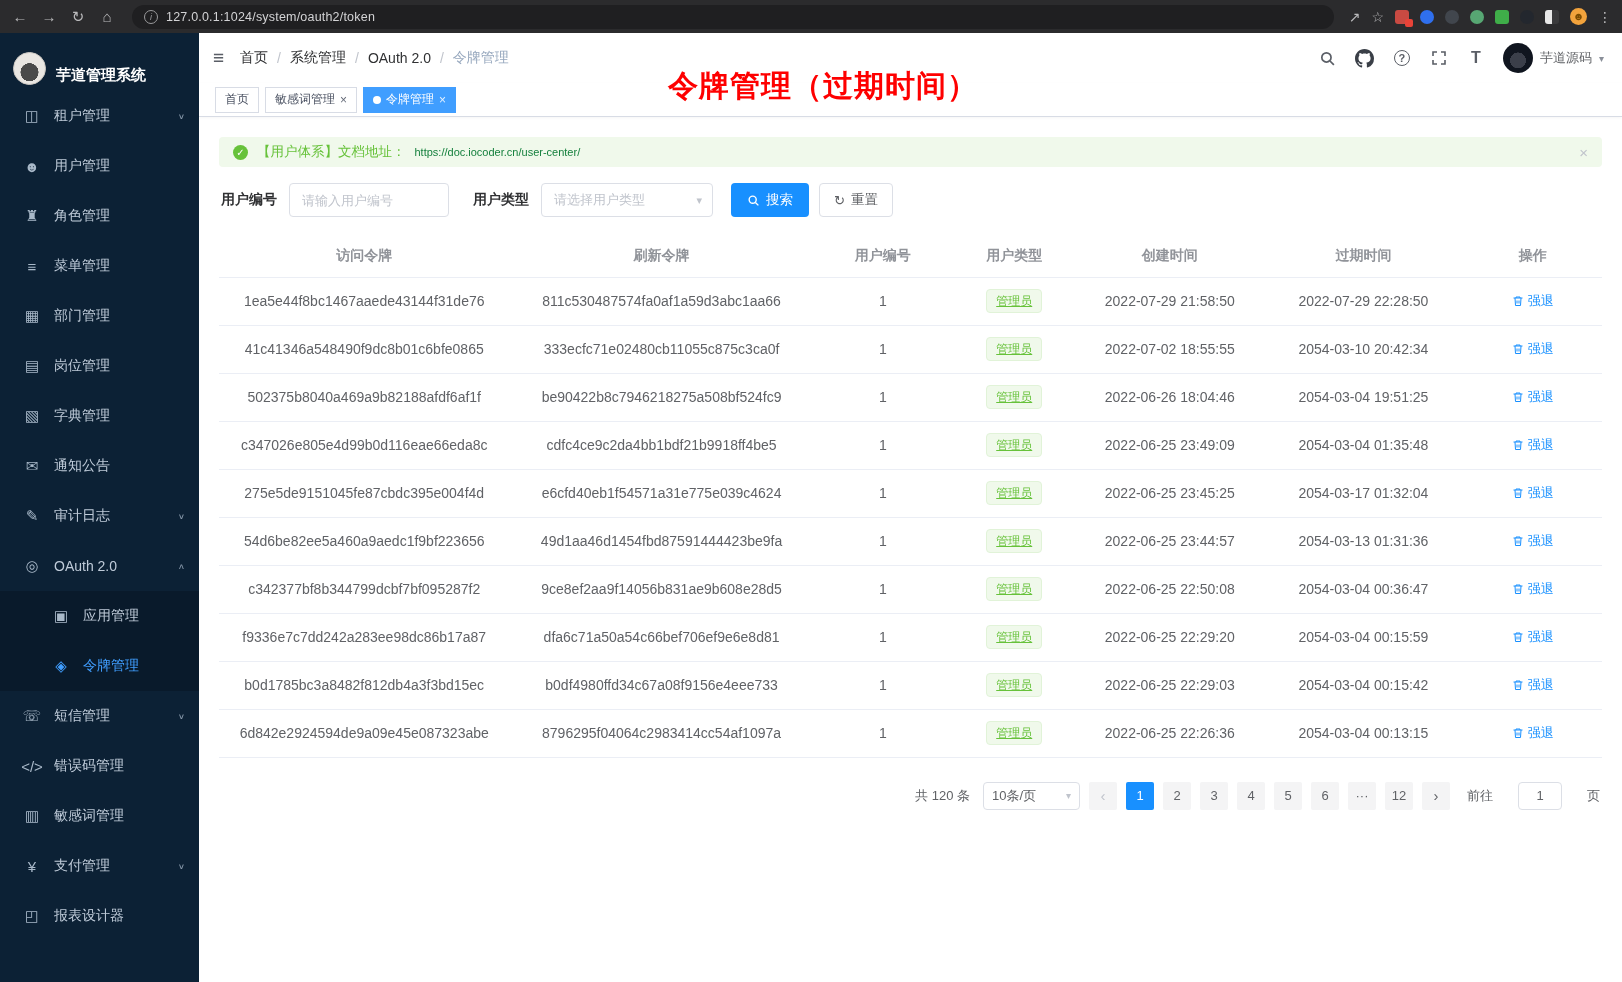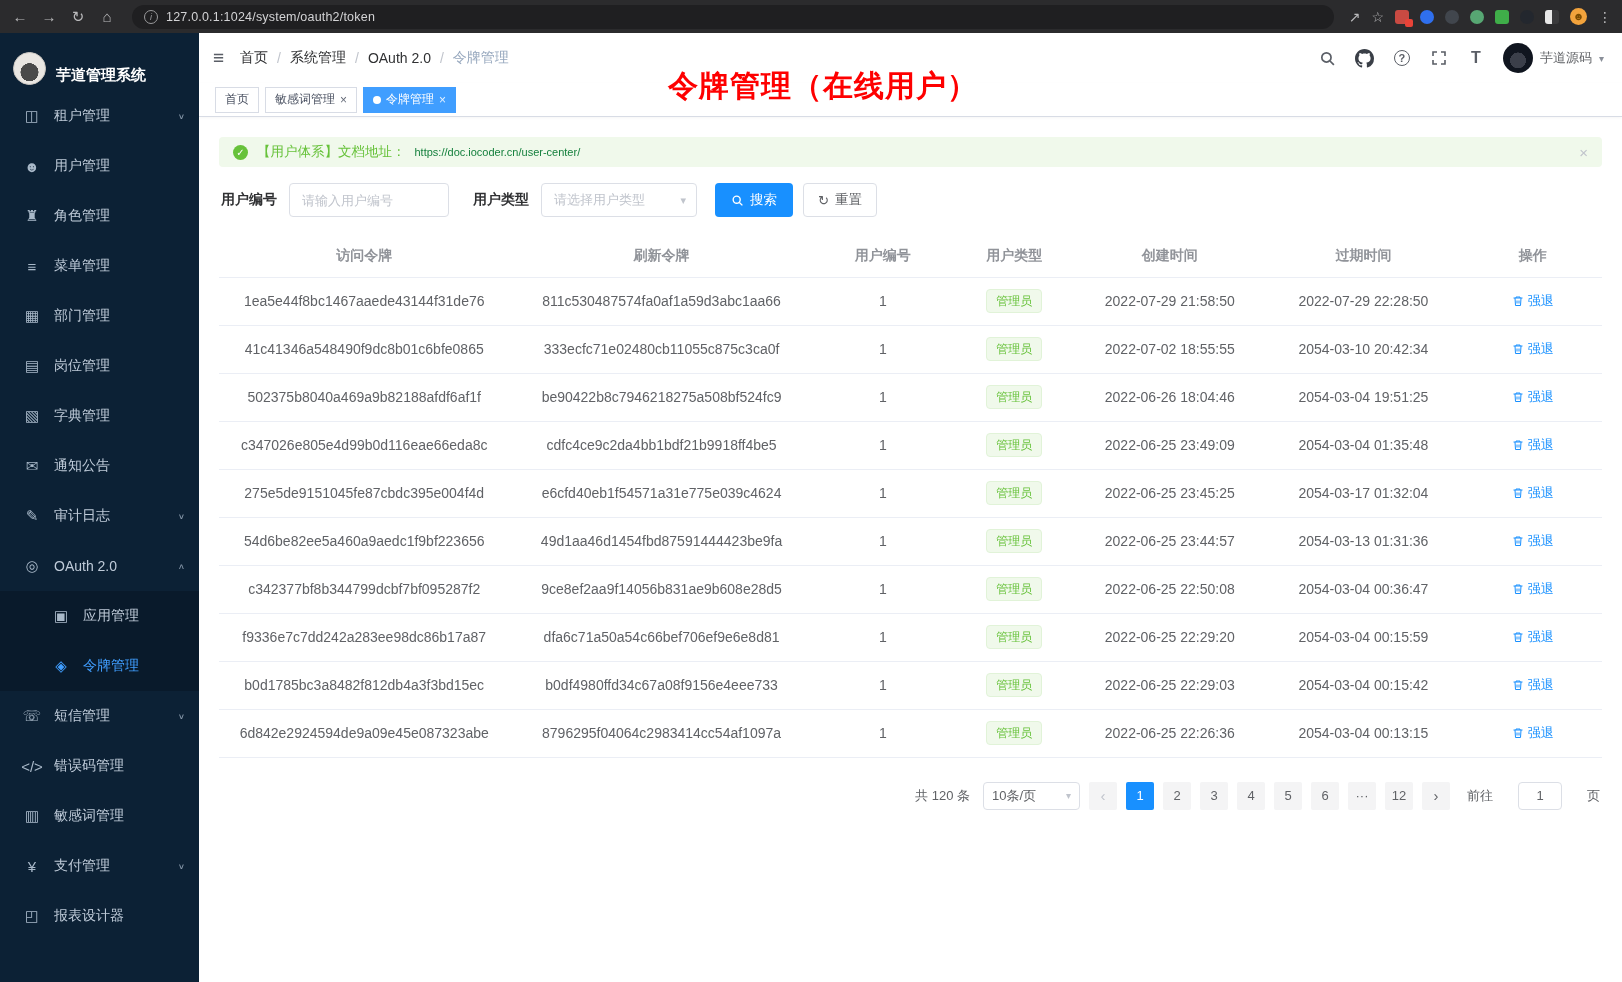--- a/index.html
+++ b/index.html
@@ -73,36 +73,36 @@
   .alert { height:30px; background:#f0f9eb; border-radius:4px; display:flex; align-items:center; gap:9px; padding:0 14px; margin-bottom:16px; }
   .check-circle { width:15px; height:15px; border-radius:50%; background:#67c23a; color:#fff; font-size:10px; line-height:15px; text-align:center; flex-shrink:0; }
   .alert-text { color:#67c23a; font-size:13.5px; }
   .alert-link { color:#15803d; font-size:11px; text-decoration:none; cursor:pointer; }
   .alert-close { margin-left:auto; color:#c0c4cc; font-size:15px; cursor:pointer; }
 
   .filter-bar { display:flex; align-items:center; gap:10px; margin:2px 0 18px; }
   .f-label { font-size:14px; font-weight:700; color:#303133; margin:0 2px 0 2px; }
   .f-input { width:160px; height:34px; border:1px solid #dcdfe6; border-radius:4px; padding:8px 12px; font-size:13px; color:#606266; outline:none; font-family:inherit; }
   .f-input::placeholder { color:#c0c4cc; }
-  .f-select { width:156px; height:34px; border:1px solid #dcdfe6; border-radius:4px; padding:0 10px 0 12px; display:flex; align-items:center; justify-content:space-between; cursor:pointer; background:#fff; }
+  .f-select { width:172px; height:34px; border:1px solid #dcdfe6; border-radius:4px; padding:0 10px 0 12px; display:flex; align-items:center; justify-content:space-between; cursor:pointer; background:#fff; }
   .f-select .ph { color:#c0c4cc; font-size:13px; }
   .f-select .caret { color:#c0c4cc; font-size:11px; }
   .btn { height:34px; border-radius:4px; font-size:13.5px; display:inline-flex; align-items:center; gap:6px; cursor:pointer; border:none; font-family:inherit; }
   .btn-primary { background:#1890ff; color:#fff; padding:0 16px; margin-left:8px; }
   .btn-plain { background:#fff; color:#606266; border:1px solid #dcdfe6; padding:0 14px; }
   .btn .g { font-size:13px; line-height:1; }
 
   table.data { width:100%; border-collapse:collapse; font-size:14px; color:#606266; }
   table.data th { color:#909399; font-weight:700; height:42px; border-bottom:1px solid #ebeef5; text-align:center; font-size:14px; }
   table.data td { height:48px; border-bottom:1px solid #ebeef5; text-align:center; }
   table.data th:nth-child(1){width:21%;} table.data th:nth-child(2){width:22%;}
   table.data th:nth-child(3){width:10%;} table.data th:nth-child(4){width:9%;}
   table.data th:nth-child(5){width:13.5%;} table.data th:nth-child(6){width:14.5%;}
   table.data th:nth-child(7){width:10%;}
-  .tag-success { display:inline-block; padding:2px 9px; font-size:12px; color:#67c23a; background:#f0f9eb; border:1px solid #e1f3d8; border-radius:4px; line-height:18px; }
+  .tag-success { display:inline-block; padding:2px 9px; font-size:12px; color:#67c23a; background:#f0f9eb; border:1px solid #e1f3d8; border-radius:4px; line-height:18px;text-decoration:underline; }
   .action-link { color:#1890ff; font-size:13px; display:inline-flex; align-items:center; gap:4px; cursor:pointer; text-decoration:none; }
   .action-link svg { display:block; }
 
   .pagination { display:flex; align-items:center; justify-content:flex-end; gap:9px; margin:24px 2px 0 0; font-size:13px; color:#606266; }
   .pg-total { margin-right:4px; }
   .pg-size { width:97px; height:28px; border:1px solid #dcdfe6; border-radius:4px; display:flex; align-items:center; justify-content:space-between; padding:0 8px; cursor:pointer; background:#fff; }
   .pg-size .caret { color:#c0c4cc; font-size:10px; }
   .pg-btn { min-width:28px; height:28px; padding:0 4px; border-radius:2px; background:#f4f4f5; color:#606266; display:flex; align-items:center; justify-content:center; font-size:13px; cursor:pointer; border:none; font-family:inherit; }
   .pg-btn.active { background:#1890ff; color:#fff; }
   .pg-btn.disabled { color:#c0c4cc; cursor:default; }
@@ -487,13 +487,13 @@
         <span class="pg-goto">
           <span>前往</span>
           <input class="pg-input" value="1" style="">
           <span>页</span>
         </span>
       </div>
     </div>
   </div>
 </div>
 
-<div class="annotation">令牌管理（在线用户）</div>
+<div class="annotation">令牌管理（过期时间）</div>
 
 </body></html>

